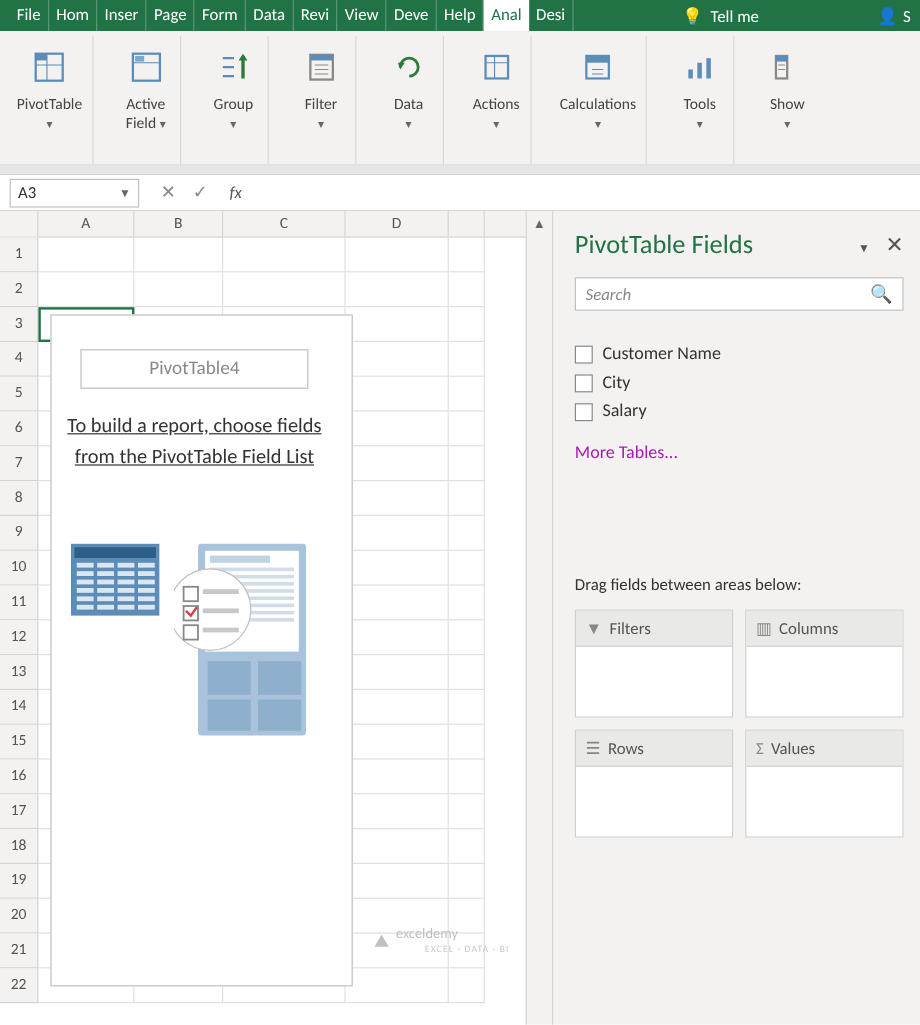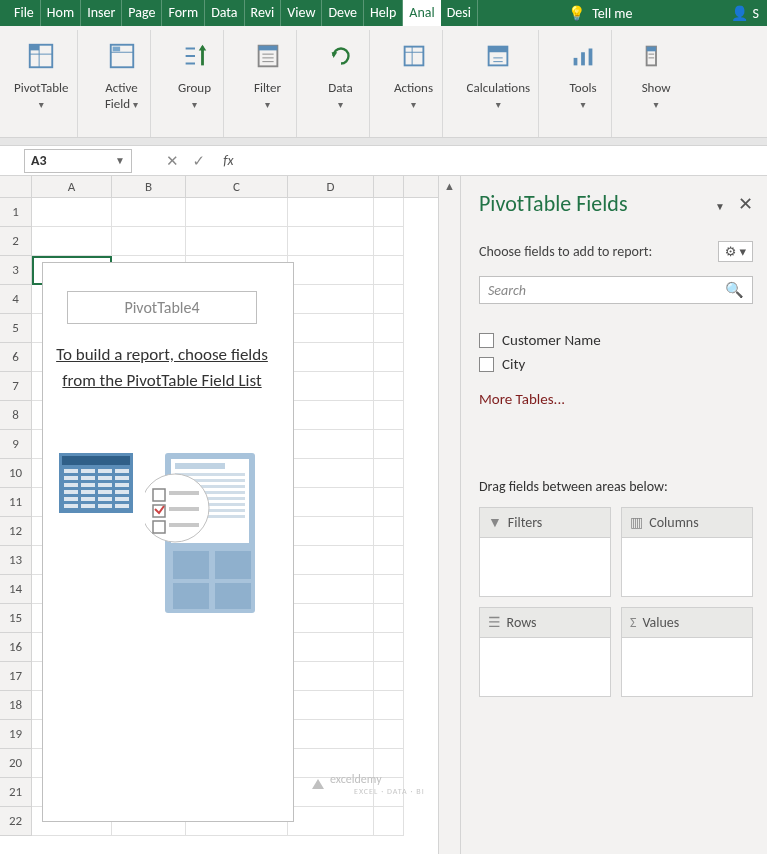--- a/index.html
+++ b/index.html
@@ -18,21 +18,21 @@
   .rgroup { display: flex; flex-direction: column; align-items: center; justify-content: flex-start; padding: 0 8px; border-right: 1px solid #d9d9d9; }
   .rgroup .icon { width: 40px; height: 40px; margin-top: 6px; display: flex; align-items: center; justify-content: center; }
   .rgroup .label { font-size: 13px; text-align: center; color: #444; margin-top: 4px; line-height: 1.2; }
   .rgroup .dd { font-size: 10px; color: #666; }
   svg.ribicon { width: 30px; height: 30px; }
   
   .spacer-bar { height: 8px; background: #e6e6e6; border-bottom: 1px solid #d4d4d4; }
   
   
   .fmlrow { display: flex; align-items: center; height: 30px; border-bottom: 1px solid #d4d4d4; background: #fff; }
-  .namebox { width: 108px; border: 1px solid #c0c0c0; margin: 2px 24px; height: 24px; display: flex; align-items: center; padding: 0 6px; font-size: 14px; color: #333; justify-content: space-between; font-weight: bold; }
+  .namebox { width: 108px; border: 1px solid #c0c0c0; margin: 2px 8px; height: 24px; display: flex; align-items: center; padding: 0 6px; font-size: 14px; color: #333; justify-content: space-between; }
   .namebox .ddarr { font-size: 10px; color: #666; }
   .fx-icons { display: flex; gap: 14px; padding: 0 10px; color: #888; font-size: 15px; align-items: center; }
   .fx-label { font-style: italic; color: #555; font-size: 14px; padding-left: 4px; }
   .formula-input { flex: 1; height: 24px; border: none; margin-left: 6px; }
   
   
   .main { display: flex; height: calc(854px - 26px - 112px - 8px - 30px); }
   
   
   .sheet-wrap { width: 438px; display: flex; flex-direction: column; }
@@ -63,22 +63,22 @@
   .fp-title { color: #217346; font-size: 22px; font-weight: 400; }
   .fp-menu { font-size: 10px; color: #555; }
   .fp-close { font-size: 18px; color: #555; cursor: pointer; margin-left: 10px; }
   .fp-sub { margin-top: 24px; font-size: 14px; color: #444; display: flex; justify-content: space-between; align-items: center; }
   .gearbox { border: 1px solid #c0c0c0; padding: 2px 6px; background: #fff; font-size: 13px; color: #555; }
   .searchbox { margin-top: 14px; border: 1px solid #c0c0c0; background: #fff; height: 28px; display: flex; align-items: center; padding: 0 8px; font-style: italic; color: #888; font-size: 14px; justify-content: space-between; gap: 18px; }
   .searchbox .mag { font-style: normal; color: #1a5fb4; font-size: 15px; }
   .fieldlist { margin-top: 24px; }
   .fieldrow { display: flex; align-items: center; gap: 8px; font-size: 15px; color: #333; padding: 3px 0; }
   .chk { width: 15px; height: 15px; border: 1px solid #888; background: #fff; display: inline-block; }
-  .moretables { margin-top: 14px; font-size: 15px; color: #7f1d1d; }
-  .drag-instr { margin-top: 70px; font-size: 14px; color: #333; }
+  .moretables { margin-top: 14px; font-size: 15px; color: #a21caf; }
+  .drag-instr { margin-top: 92px; font-size: 14px; color: #333; }
   .areas { margin-top: 12px; display: grid; grid-template-columns: 1fr 1fr; grid-template-rows: 90px 90px; gap: 10px; }
   .area { background: #fff; border: 1px solid #d0d0d0; display: flex; flex-direction: column; }
   .area-hdr { background: #e9e9e7; font-size: 14px; color: #555; padding: 6px 8px; display: flex; gap: 6px; align-items: center; border-bottom: 1px solid #d0d0d0; }
   .area-hdr .aic { color: #888; }
   .area-body { flex: 1; }
   
   .watermark { position: absolute; left: 310px; top: 772px; font-size: 12px; color: #c0c0c0; z-index: 30; display: flex; gap: 4px; align-items: center; }
   .watermark .wm-sub { font-size: 8px; letter-spacing: 1px; color: #c8c8c8; padding-left: 24px; }
 </style>
 </head>
@@ -481,36 +481,36 @@
   </div>
 
   <div class="fields-pane">
     <div class="fp-header">
       <span class="fp-title">PivotTable Fields</span>
       <span>
         <span class="fp-menu">▼</span>
         <span class="fp-close">✕</span>
       </span>
     </div>
-    <div class="fp-sub">
-      <span>Choose fields to add to report:</span>
-      <span class="gearbox"><span>⚙</span> <span>▾</span></span>
-    </div>
     <div class="searchbox">
       <span>Search</span>
       <span class="mag">🔍</span>
     </div>
     <div class="fieldlist">
       <div class="fieldrow">
           <span class="chk"></span>
           <span>Customer Name</span>
         </div>
       <div class="fieldrow">
           <span class="chk"></span>
           <span>City</span>
+        </div>
+      <div class="fieldrow">
+          <span class="chk"></span>
+          <span>Salary</span>
         </div>
     </div>
     <div class="moretables">More Tables...</div>
     <div class="drag-instr">Drag fields between areas below:</div>
     <div class="areas">
       <div class="area">
         <div class="area-hdr">
             <span class="aic">▼</span>
             <span>Filters</span>
           </div>

